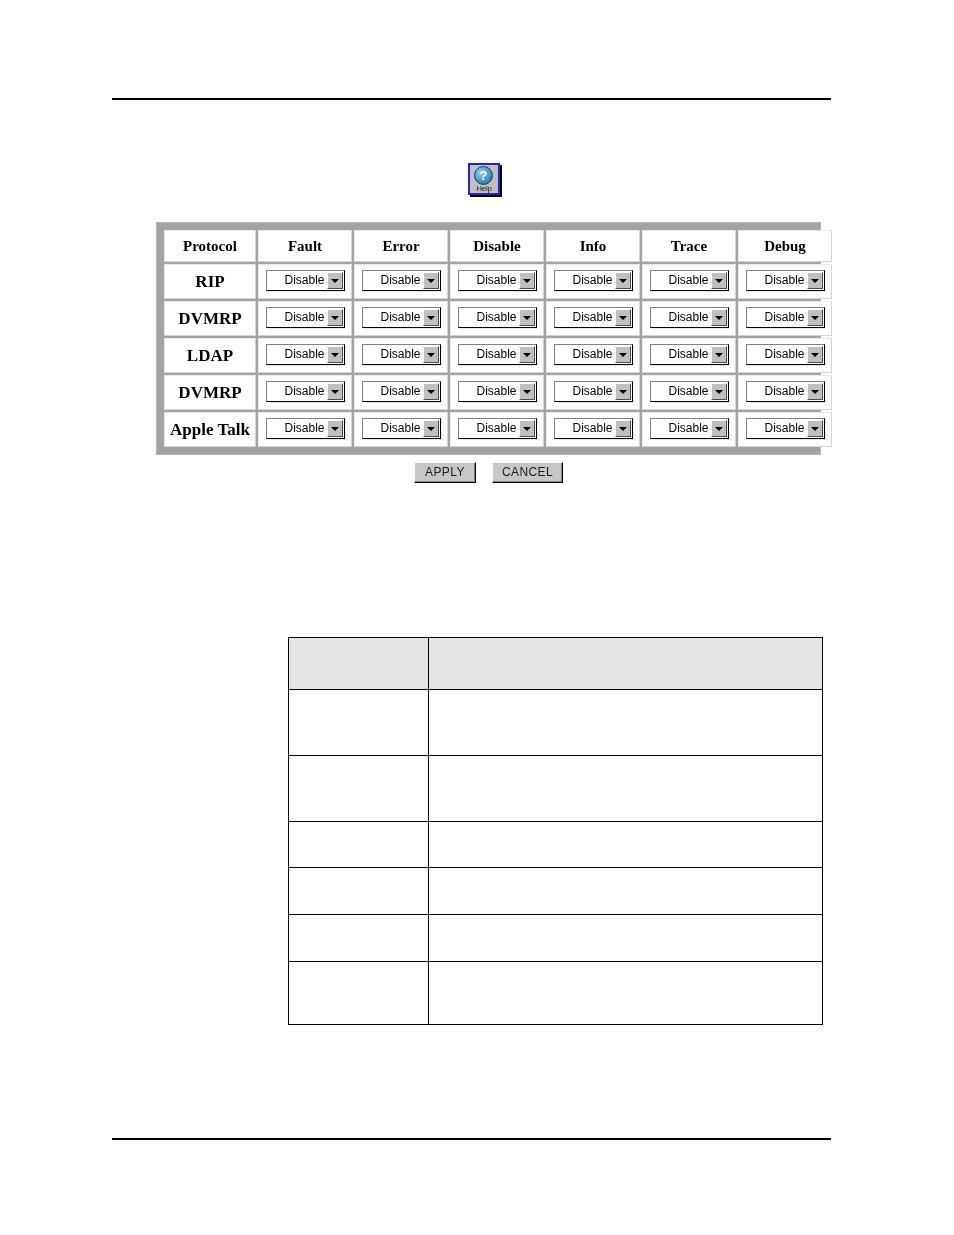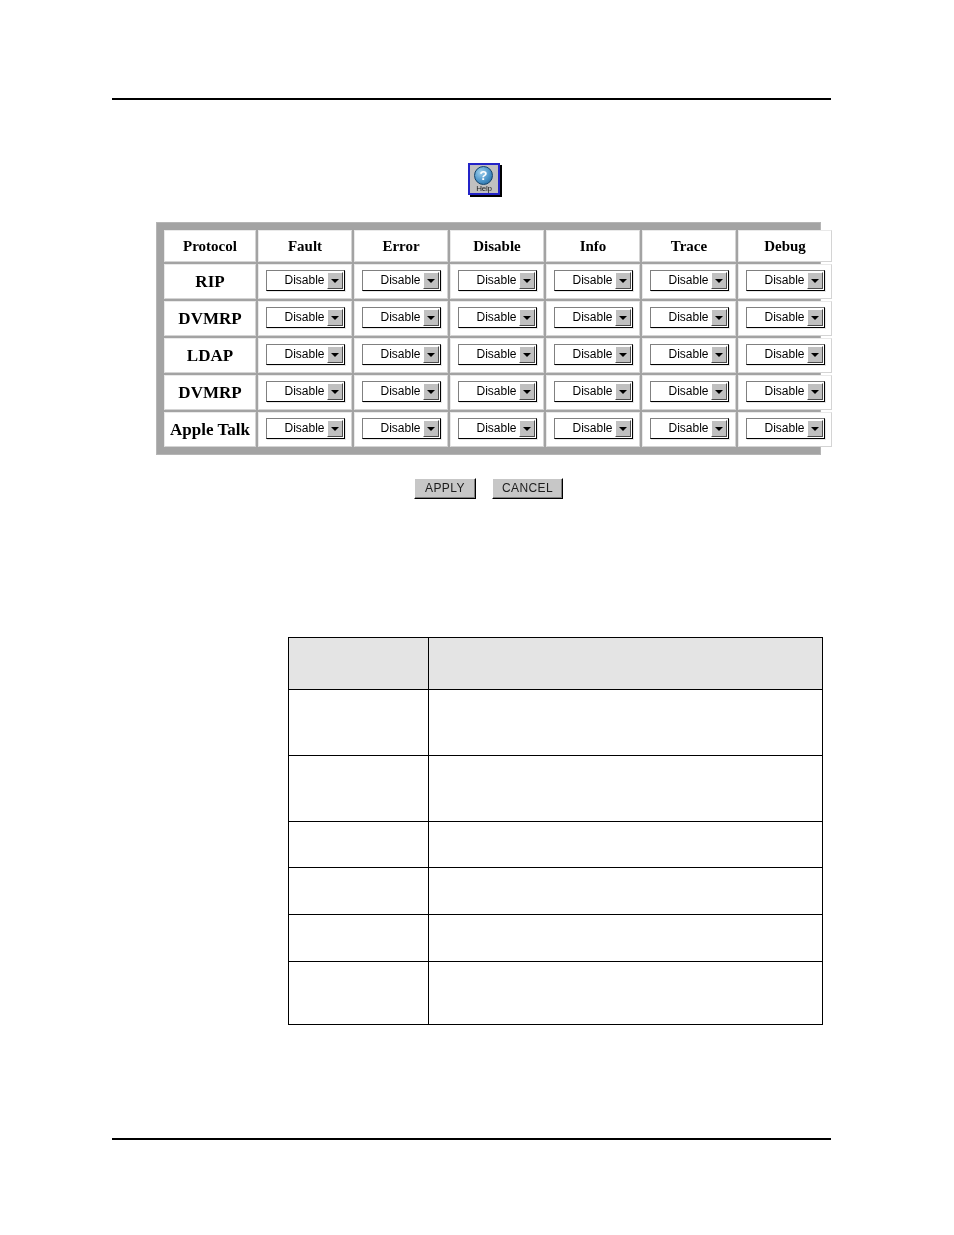--- a/index.html
+++ b/index.html
@@ -189,21 +189,21 @@
     left: 156px;
     top: 462px;
     width: 665px;
     text-align: center;
   }
   .btn {
     display: inline-block;
     min-width: 62px;
     height: 21px;
     padding: 0 9px;
-    margin: 16px 6px;
+    margin: 0 6px;
     box-sizing: border-box;
     background: #c7c7c7;
     border: 1px solid #ffffff;
     border-right-color: #000000;
     border-bottom-color: #000000;
     box-shadow: inset -1px -1px 0 #808080;
     font-family: "Liberation Sans", sans-serif;
     font-size: 12px;
     line-height: 19px;
     color: #1c1c1c;

